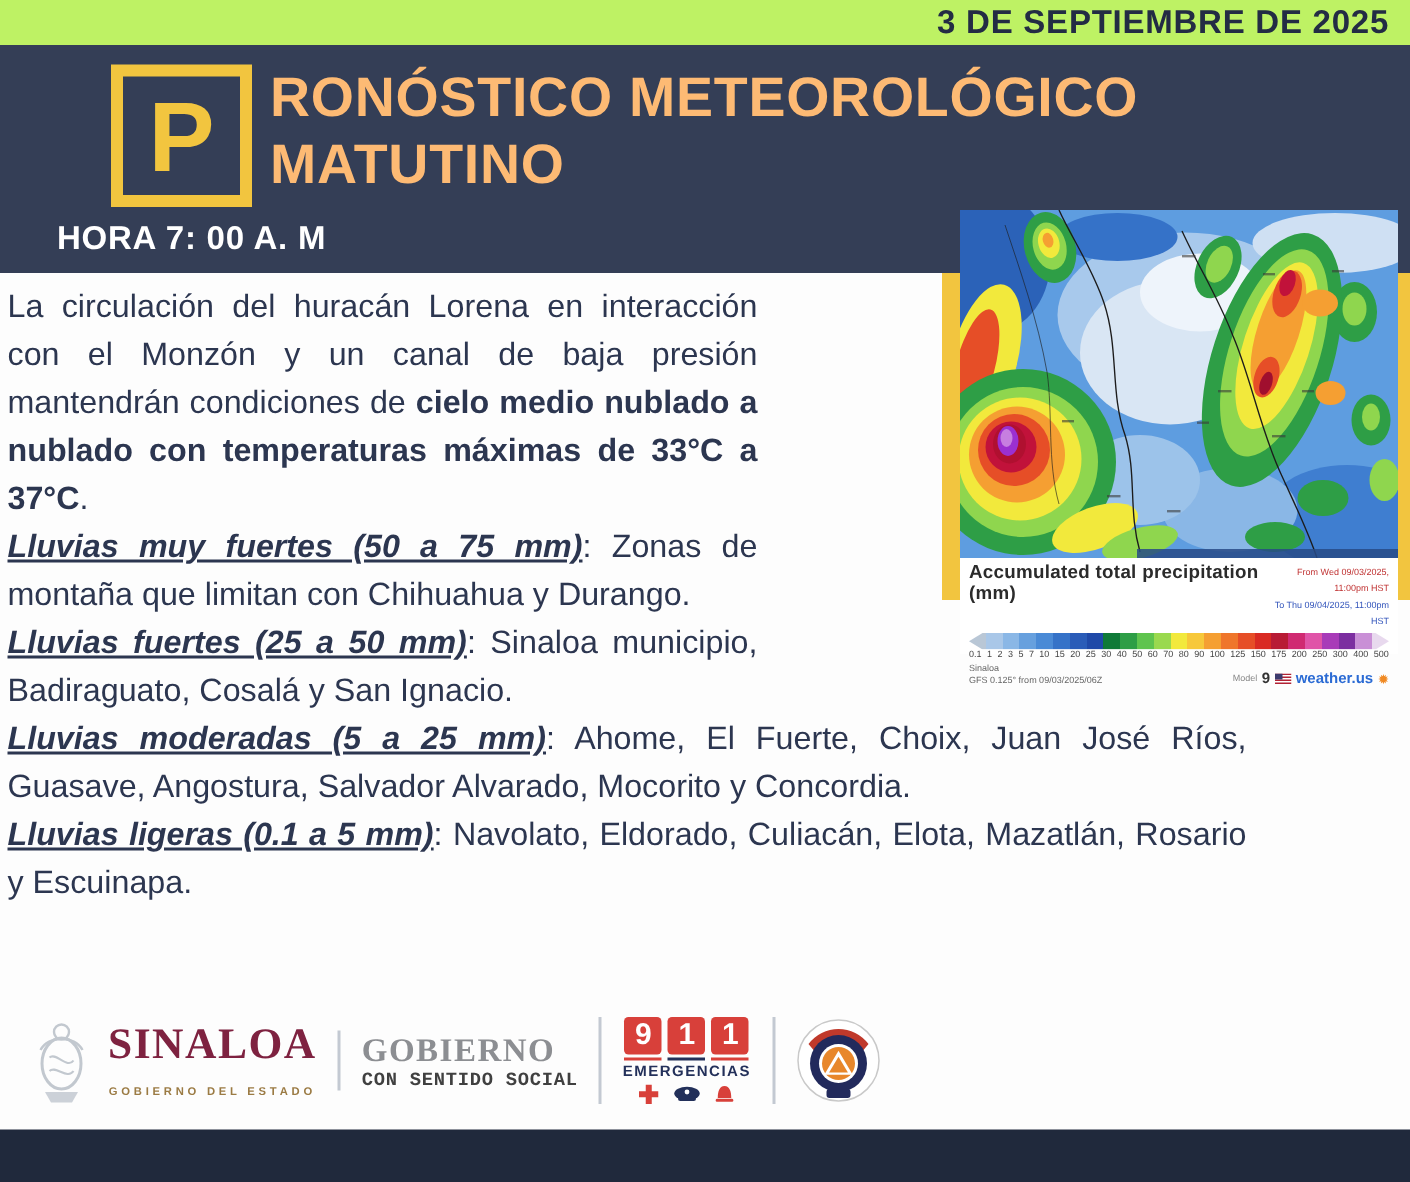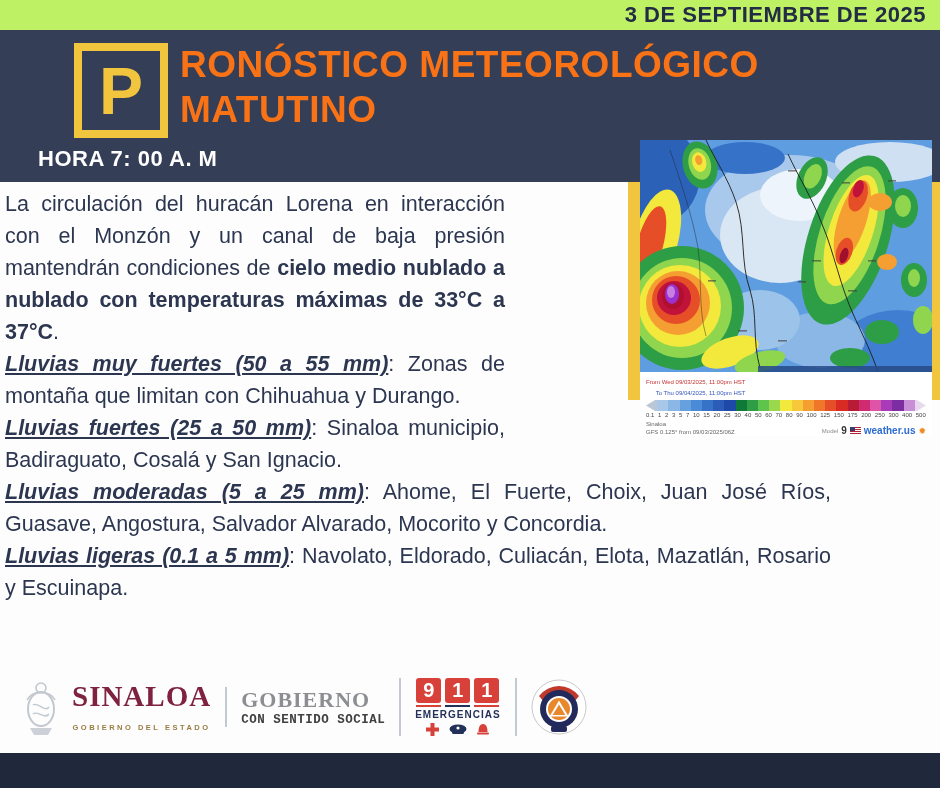--- a/index.html
+++ b/index.html
@@ -16,21 +16,21 @@
   }
   .topbar .date { font-size:22px; font-weight:bold; color:#232c44; letter-spacing:.5px; }
   
   .band { position:absolute; left:0; top:30px; width:940px; height:152px; background:#343e56; }
   .p-box {
     position:absolute; left:74px; top:13px; width:94px; height:95px;
     border:8px solid #f2c53f; display:flex; align-items:center; justify-content:center;
   }
   .p-box .p-letter { color:#f2c53f; font-size:66px; font-weight:bold; line-height:1; }
   .title-block { position:absolute; left:180px; top:12px; }
-  .title-line { color:#f97316; font-size:37px; font-weight:bold; letter-spacing:.5px; line-height:45px; white-space:nowrap; }
+  .title-line { color:#fdba74; font-size:37px; font-weight:bold; letter-spacing:.5px; line-height:45px; white-space:nowrap; }
   .hora { position:absolute; left:38px; top:116px; color:#ffffff; font-size:22px; font-weight:bold; letter-spacing:.5px; }
   
   .content {
     position:absolute; left:0; top:182px; width:836px;
     padding:6px 5px 0 5px; font-size:21.5px; line-height:32px;
     text-align:justify; color:#2c3650;
   }
   .map-flow-spacer { float:right; width:326px; height:248px; }
   .content p { margin:0; }
   .bold { font-weight:bold; }
@@ -99,21 +99,21 @@
   <div class="title-block">
     <div class="title-line">RONÓSTICO METEOROLÓGICO</div>
     <div class="title-line">MATUTINO</div>
   </div>
   <div class="hora">HORA 7: 00 A. M</div>
 </div>
 
 <div class="content">
   <div class="map-flow-spacer"></div>
   <p><span>La circulación del huracán Lorena en interacción con el Monzón y un canal de baja presión mantendrán condiciones de </span><span class="bold">cielo medio nublado a nublado con temperaturas máximas de 33°C a 37°C</span><span>.</span></p>
-  <p class="cat"><span class="lead">Lluvias muy fuertes (50 a 55 mm)</span><span>: </span><span>Zonas de montaña que limitan con Chihuahua y Durango.</span></p>
+  <p class="cat"><span class="lead">Lluvias muy fuertes (50 a 75 mm)</span><span>: </span><span>Zonas de montaña que limitan con Chihuahua y Durango.</span></p>
   <p class="cat"><span class="lead">Lluvias fuertes (25 a 50 mm)</span><span>: </span><span>Sinaloa municipio, Badiraguato, Cosalá y San Ignacio.</span></p>
   <p class="cat"><span class="lead">Lluvias moderadas (5 a 25 mm)</span><span>: </span><span>Ahome, El Fuerte, Choix, Juan José Ríos, Guasave, Angostura, Salvador Alvarado, Mocorito y Concordia.</span></p>
   <p class="cat"><span class="lead">Lluvias ligeras (0.1 a 5 mm)</span><span>: </span><span>Navolato, Eldorado, Culiacán, Elota, Mazatlán, Rosario y Escuinapa.</span></p>
 </div>
 
 <div class="map-frame"></div>
 
 <div class="map-card">
   <svg class="precip" viewBox="0 0 292 232" aria-hidden="true">
     <rect width="292" height="232" fill="#5e9de0"></rect>
@@ -186,20 +186,21 @@
         <rect x="68" y="140" width="8" height="1.6"></rect>
       <rect x="98" y="190" width="9" height="1.6"></rect>
         <rect x="248" y="40" width="8" height="1.6"></rect>
       <rect x="228" y="120" width="8" height="1.6"></rect>
         <rect x="138" y="200" width="9" height="1.6"></rect>
     </g>
     <rect x="118" y="226" width="174" height="6" fill="#274a86" opacity="0.85"></rect>
   </svg>
   <div class="legend">
     <div class="legend-row1">
+      <span class="legend-title">Accumulated total precipitation (mm)</span>
       <span class="legend-valid">
         <span class="valid-from">From Wed 09/03/2025, 11:00pm HST</span><br>
         <span class="valid-to">To Thu 09/04/2025, 11:00pm HST</span>
       </span>
     </div>
     <div class="colorbar" style="background: linear-gradient(to right, rgb(185, 199, 214) 0%, rgb(185, 199, 214) 4%, rgb(169, 199, 232) 4%, rgb(169, 199, 232) 8%, rgb(138, 183, 230) 8%, rgb(138, 183, 230) 12%, rgb(103, 160, 222) 12%, rgb(103, 160, 222) 16%, rgb(74, 138, 214) 16%, rgb(74, 138, 214) 20%, rgb(53, 114, 200) 20%, rgb(53, 114, 200) 24%, rgb(42, 92, 184) 24%, rgb(42, 92, 184) 28%, rgb(31, 73, 168) 28%, rgb(31, 73, 168) 32%, rgb(15, 122, 56) 32%, rgb(15, 122, 56) 36%, rgb(46, 158, 70) 36%, rgb(46, 158, 70) 40%, rgb(95, 196, 78) 40%, rgb(95, 196, 78) 44%, rgb(154, 217, 78) 44%, rgb(154, 217, 78) 48%, rgb(242, 233, 60) 48%, rgb(242, 233, 60) 52%, rgb(247, 200, 58) 52%, rgb(247, 200, 58) 56%, rgb(245, 159, 50) 56%, rgb(245, 159, 50) 60%, rgb(239, 118, 43) 60%, rgb(239, 118, 43) 64%, rgb(230, 78, 39) 64%, rgb(230, 78, 39) 68%, rgb(217, 42, 35) 68%, rgb(217, 42, 35) 72%, rgb(184, 27, 53) 72%, rgb(184, 27, 53) 76%, rgb(208, 42, 114) 76%, rgb(208, 42, 114) 80%, rgb(224, 84, 168) 80%, rgb(224, 84, 168) 84%, rgb(168, 59, 184) 84%, rgb(168, 59, 184) 88%, rgb(124, 46, 160) 88%, rgb(124, 46, 160) 92%, rgb(201, 143, 214) 92%, rgb(201, 143, 214) 96%, rgb(232, 217, 238) 96%, rgb(232, 217, 238) 100%);"></div>
     <div class="ticks">
         <span>0.1</span>
         <span>1</span>
         <span>2</span>

